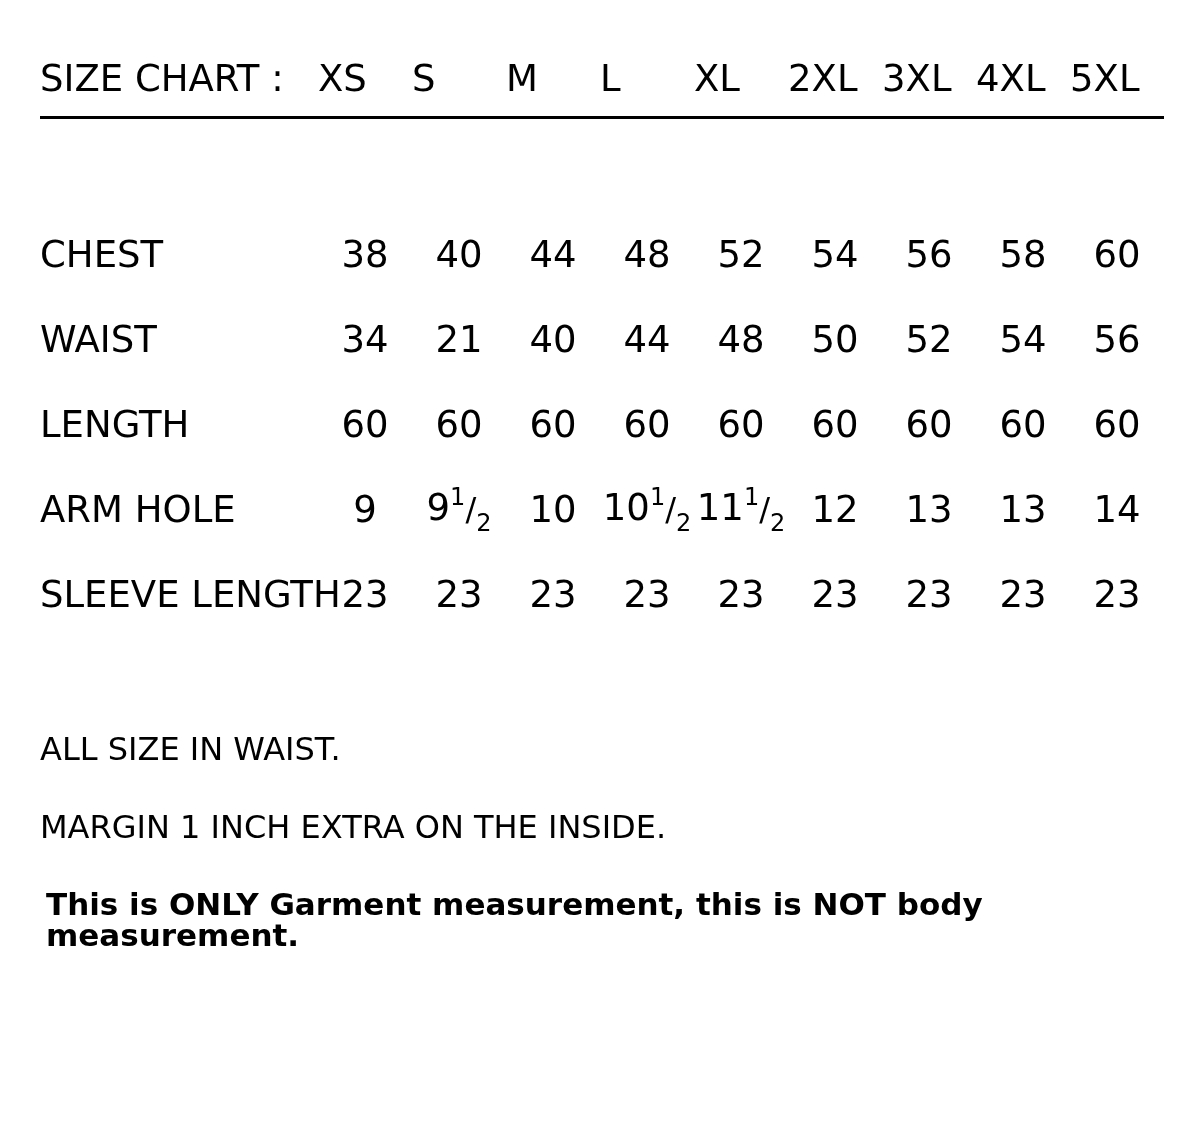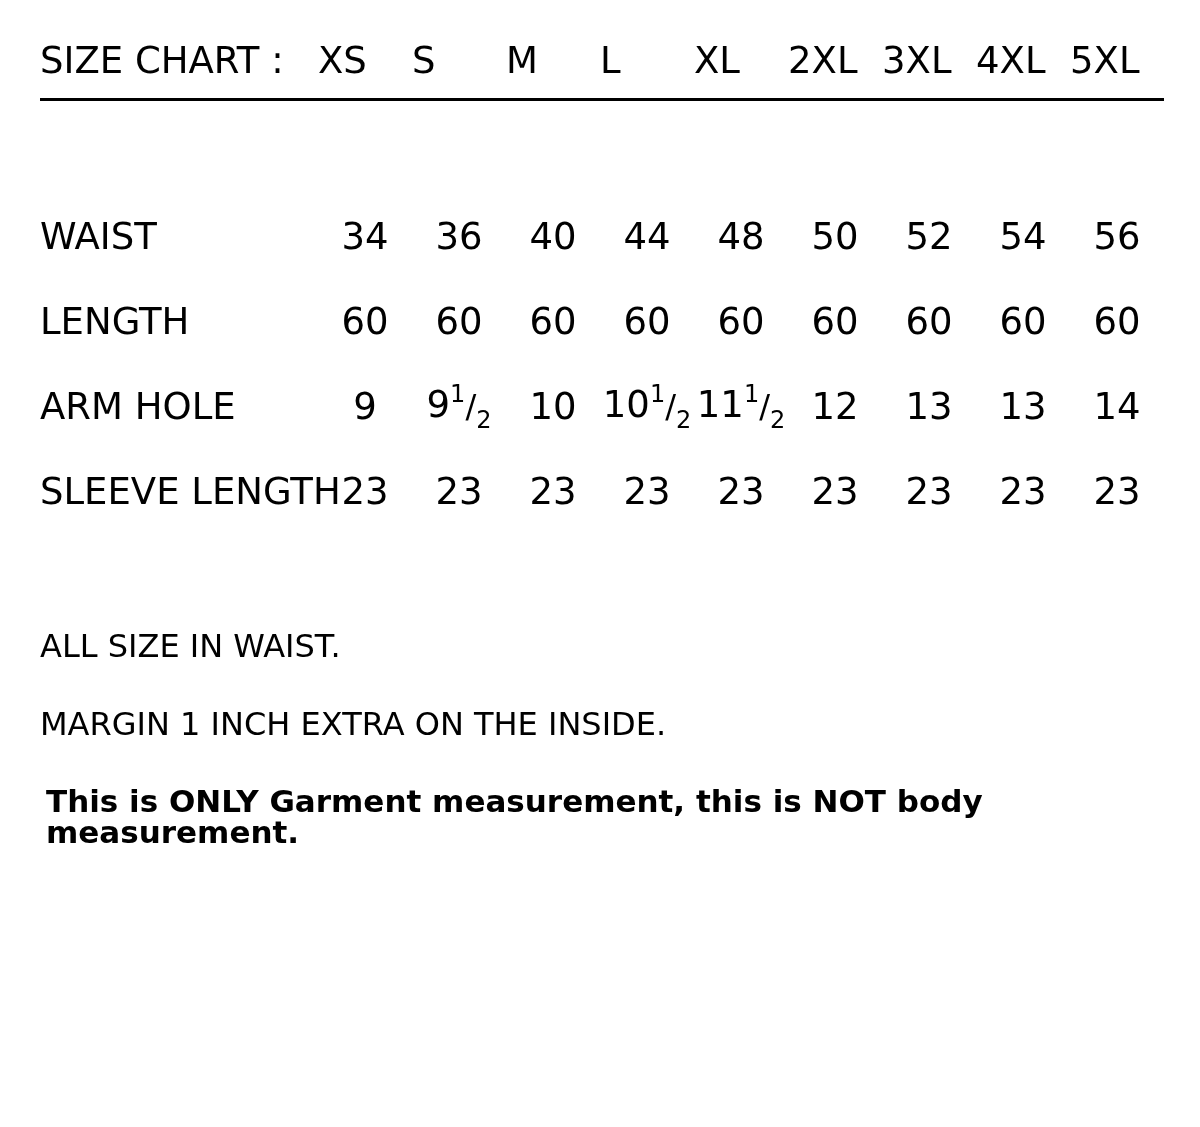--- a/index.html
+++ b/index.html
@@ -12,21 +12,21 @@
     background: #ffffff;
     font-family: "DejaVu Sans", "Liberation Sans", sans-serif;
     color: #000000;
     overflow: hidden;
   }
   .page {
     position: relative;
     width: 1088px;
     height: 1127px;
     box-sizing: border-box;
-    padding: 22px 40px 0 40px;
+    padding: 40px 40px 0 40px;
   }
   table.size-chart {
     border-collapse: collapse;
     width: 1120px;
     table-layout: fixed;
   }
   table.size-chart th,
   table.size-chart td {
     padding: 0;
     font-weight: normal;
@@ -150,25 +150,37 @@
         <td colspan="10">
           <div class="rule"></div>
         </td>
       </tr>
       <tr class="spacer-row">
         <td colspan="10"></td>
       </tr>
     </thead>
     <tbody>
 
+      <tr>
+        <td class="row-label">CHEST</td>
+        <td class="row-val">38</td>
+        <td class="row-val">40</td>
+        <td class="row-val">44</td>
+        <td class="row-val">48</td>
+        <td class="row-val">52</td>
+        <td class="row-val">54</td>
+        <td class="row-val">56</td>
+        <td class="row-val">58</td>
+        <td class="row-val">60</td>
+      </tr>
 
       <tr>
         <td class="row-label">WAIST</td>
         <td class="row-val">34</td>
-        <td class="row-val">36</td>
+        <td class="row-val">21</td>
         <td class="row-val">40</td>
         <td class="row-val">44</td>
         <td class="row-val">48</td>
         <td class="row-val">50</td>
         <td class="row-val">52</td>
         <td class="row-val">54</td>
         <td class="row-val">56</td>
       </tr>
 
 

